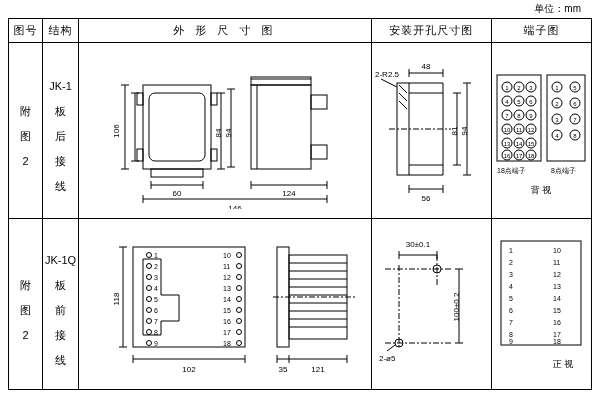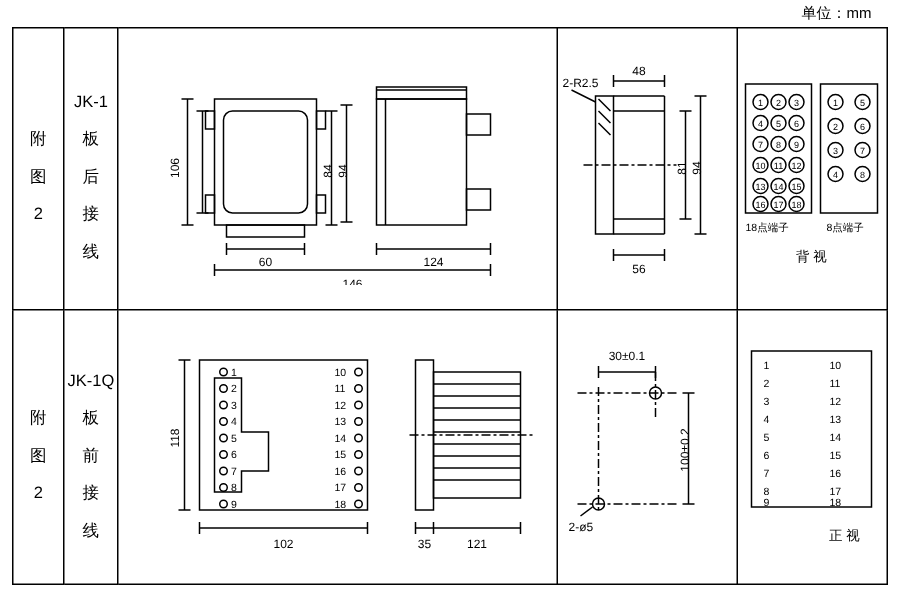--- a/index.html
+++ b/index.html
@@ -34,20 +34,27 @@
 
   <table class="main">
     <colgroup>
       <col class="colnum">
         <col class="colstru">
         <col class="colout">
         <col class="colmount">
         <col class="colterm">
     </colgroup>
     <tbody>
+        <tr>
+      <td class="hdr">图号</td>
+      <td class="hdr">结构</td>
+      <td class="hdr sp">外 形 尺 寸 图</td>
+      <td class="hdr">安装开孔尺寸图</td>
+      <td class="hdr">端子图</td>
+    </tr>
 
     <tr class="rowA">
       <td>
         <div class="vtext">
               <span>附</span>
               <span>图</span>
               <span>2</span>
             </div>
       </td>
       <td>

